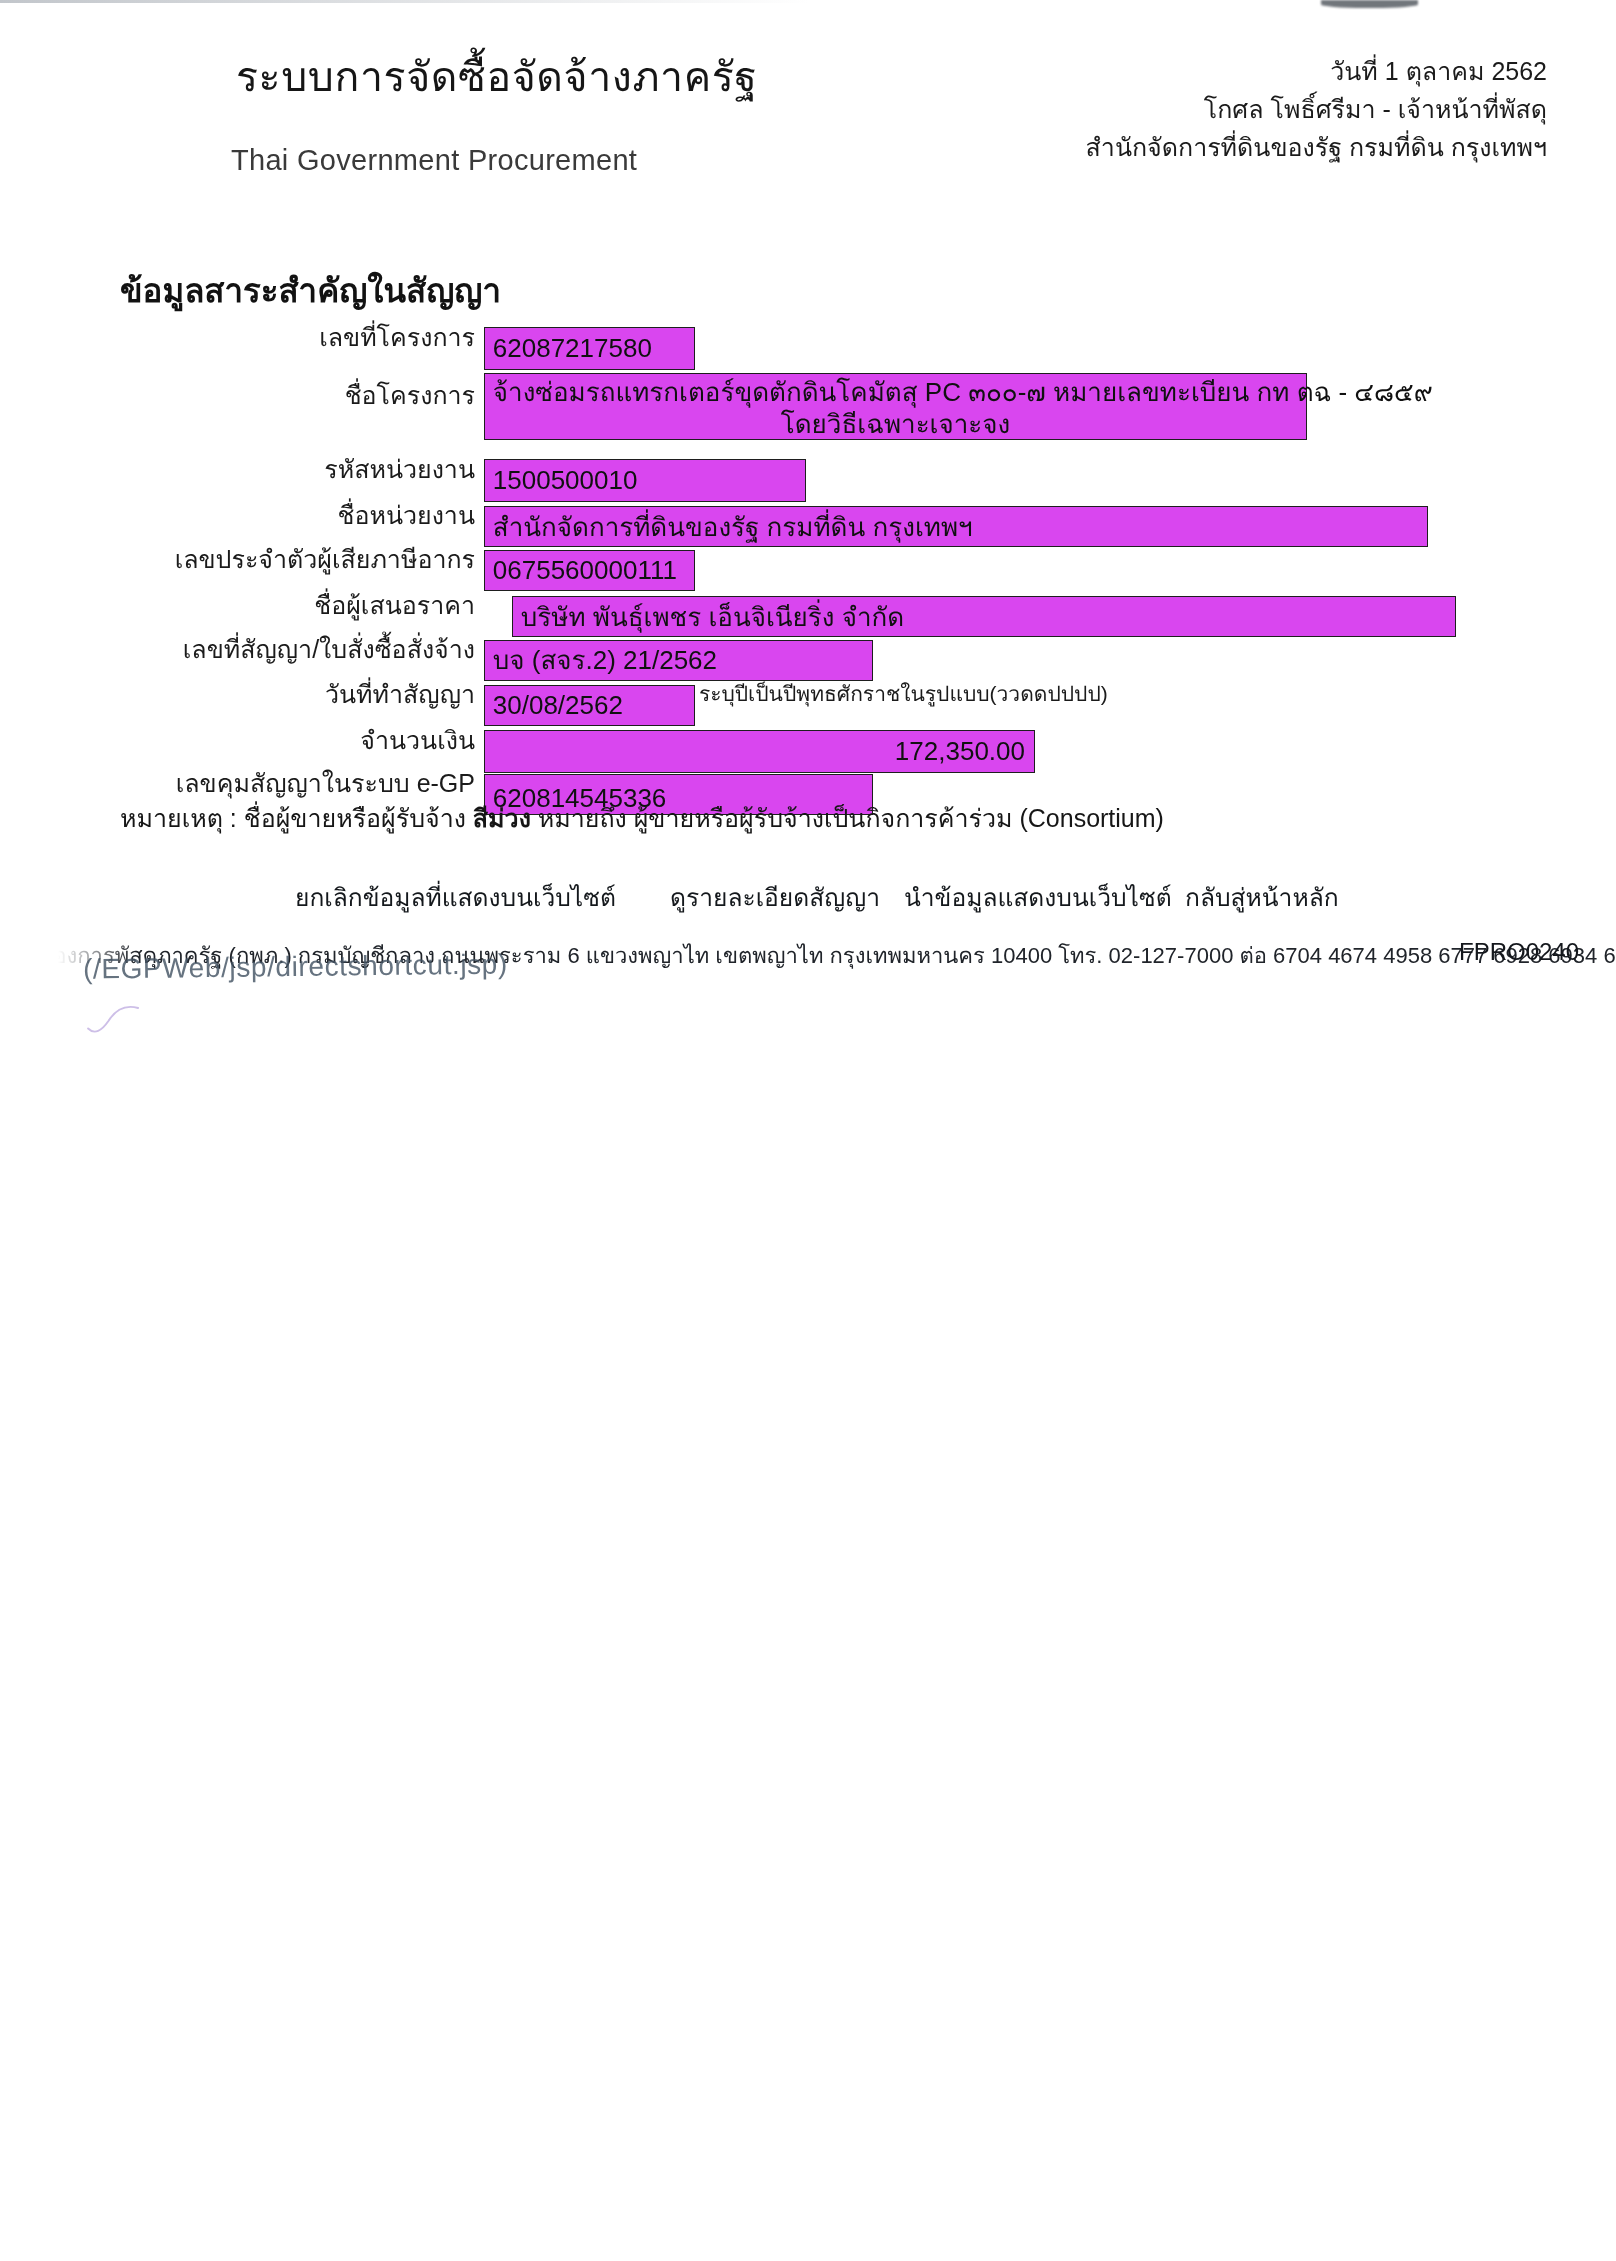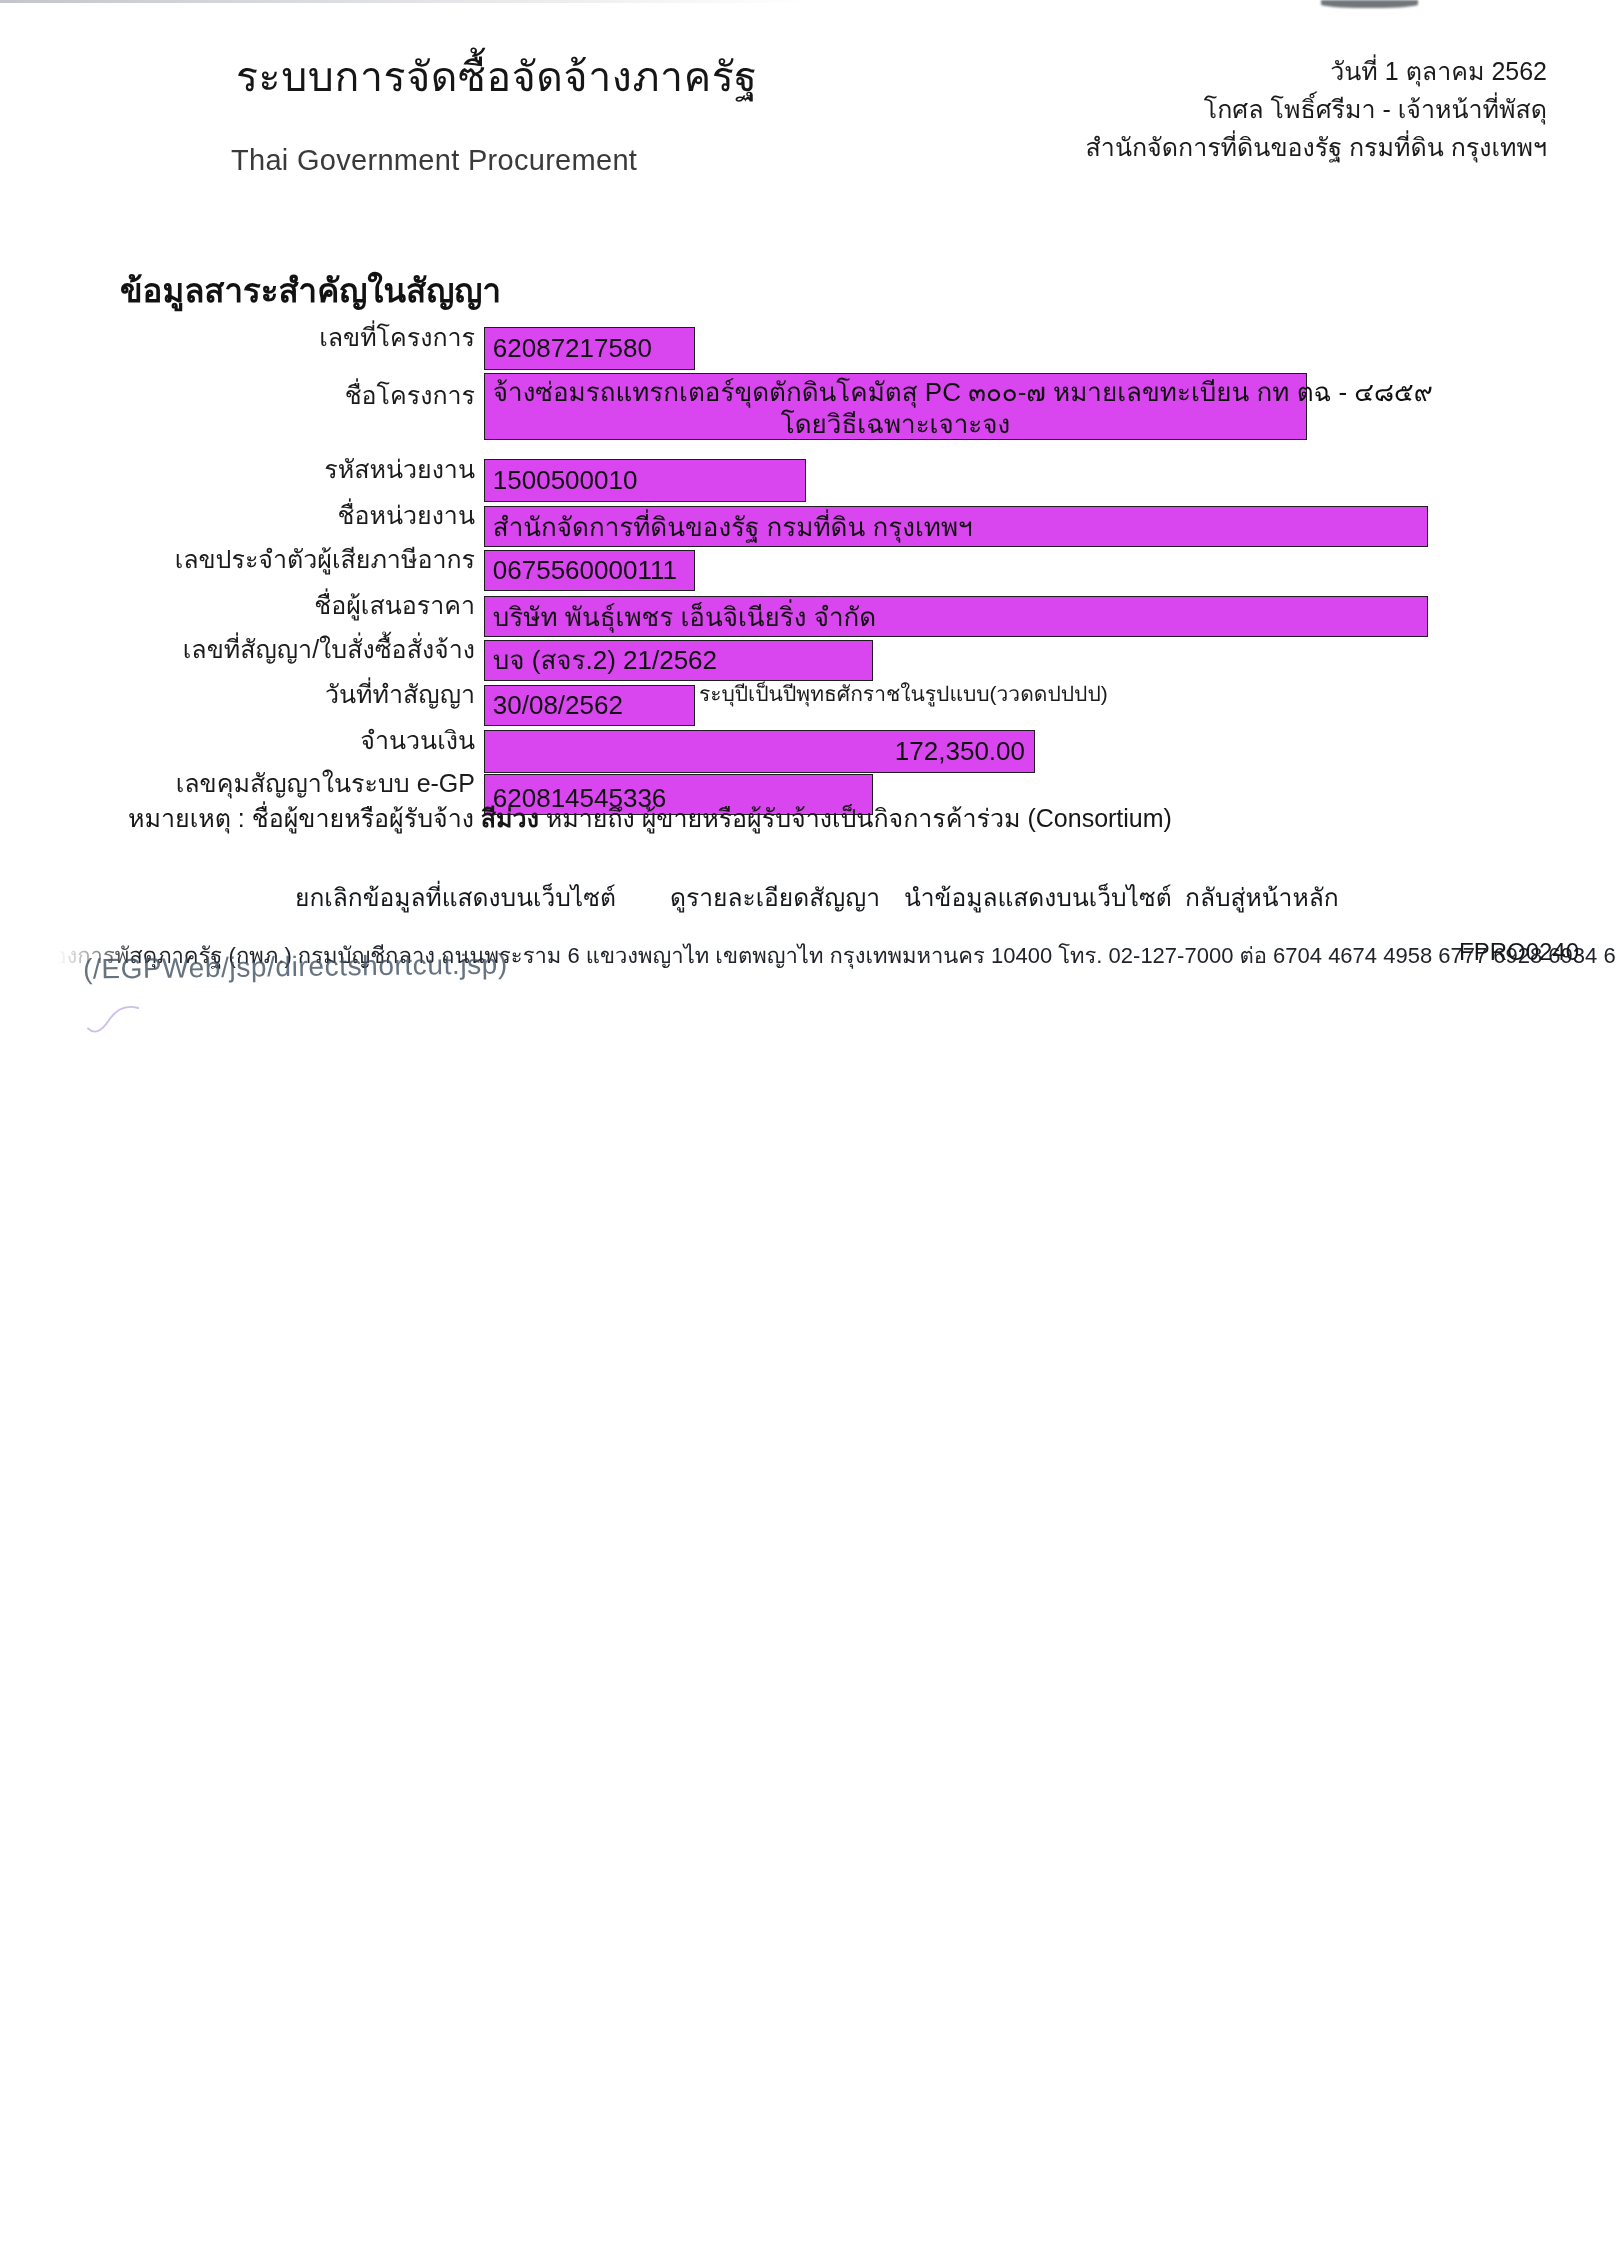--- a/index.html
+++ b/index.html
@@ -34,28 +34,28 @@
     font-size:25px;color:#1b1b1b;white-space:nowrap;}
   .fbox{border:1.9px solid #1e1e1e;height:100%;box-sizing:border-box;
     display:flex;align-items:center;background:#d946ef;margin-top:24px;}
   .fval{font-size:26px;color:#101010;padding-left:7.8px;white-space:nowrap;}
   .fmulti{display:block;padding:1.9px 7.8px 0 7.8px;}
   .fmulti .fval{padding-left:0;display:block;line-height:32px;}
   .w325{width:211px;} .w497{width:322px;} .w600{width:389px;align-items:flex-end;}
   .w850{width:551px;} .w1270{width:823px;text-align:center;} .w1458{width:944px;}
   .r0{top:315px;height:43px;} .r1{top:361px;height:67px;}
   .r2{top:447px;height:43px;} .r3{top:494px;height:41px;}
-  .r4{top:538px;height:41px;} .r5{top:584px;height:41px;}
+  .r4{top:538px;height:41px;} .r5{top:584px;height:41px;gap:28px;}
   .r6{top:628px;height:41px;} .r7{top:673px;height:41px;}
   .r8{top:718px;height:43px;} .r9{top:762px;height:41px;}
   .box-right{justify-content:flex-end;}
   .box-right .fval{padding-right:9px;}
   .hint{font-size:21px;color:#1b1b1b;margin-left:3.9px;white-space:nowrap;}
   
-  .remark{position:absolute;left:128px;top:798px;font-size:25px;color:#161616;}
+  .remark{position:absolute;left:120px;top:798px;font-size:25px;color:#161616;}
   .remark b{font-weight:bold;}
   
   .action{position:absolute;top:878px;font-size:24.6px;color:#14181c;white-space:nowrap;
     cursor:pointer;}
   .a0{left:295px;} .a1{left:670px;} .a2{left:904px;} .a3{left:1185px;}
   
   .footer-address{position:absolute;left:40px;top:938px;font-size:22px;color:#20242a;
     white-space:nowrap;}
   .footer-fade{position:absolute;left:32px;top:933px;width:104px;height:38px;
     background:linear-gradient(to right,#ffffff 25%,rgba(255,255,255,0));}

